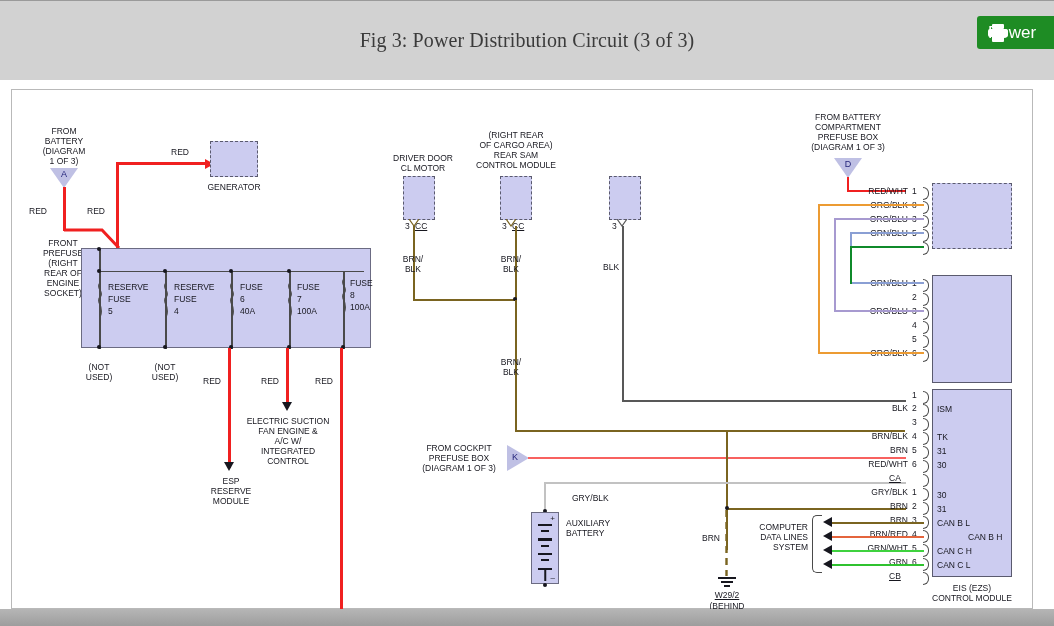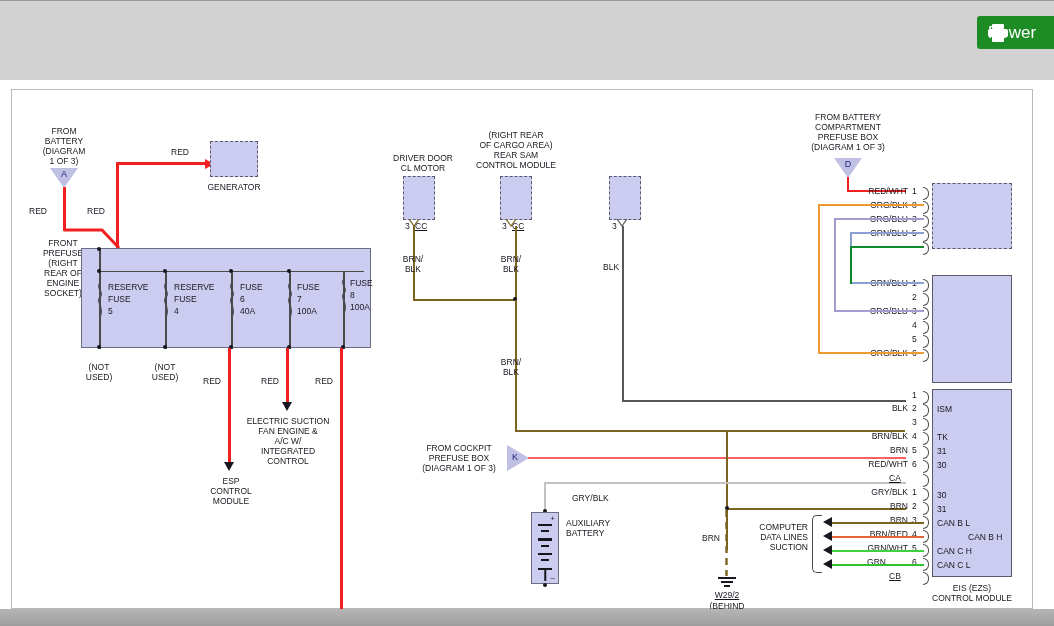--- a/index.html
+++ b/index.html
@@ -138,20 +138,21 @@
 
   
   .brace{position:absolute;width:9px;border:1.5px solid #4a4a4a;border-right:none;border-radius:5px 0 0 5px;}
 </style>
 </head>
 <body>
 
 <div id="app">
 
   <div class="topbar">
+    <div class="topbar-title">Fig 3: Power Distribution Circuit (3 of 3)</div>
     <div class="print-btn">
       <span class="printer-ico">
         <i class="top"></i>
           <i class="body"></i>
           <i class="out"></i>
       </span>
       <span class="lbl">Power</span>
     </div>
   </div>
 
@@ -245,21 +246,21 @@
 
     <div class="lbl c" style="left:62px;top:272px;width:50px;">(NOT
 USED)</div>
     <div class="lbl c" style="left:128px;top:272px;width:50px;">(NOT
 USED)</div>
 
     <div class="wire v w-red" style="left:216px;top:258px;height:120px;width:3px;"></div>
     <div class="arr-d" style="left:212px;top:372px;border-top-color:#17171f;"></div>
     <div class="lbl" style="left:191px;top:286px;">RED</div>
     <div class="lbl c" style="left:184px;top:386px;width:70px;">ESP
-CONTROL
+RESERVE
 MODULE</div>
 
     <div class="wire v w-red" style="left:274px;top:258px;height:58px;width:3px;"></div>
     <div class="arr-d" style="left:270px;top:312px;"></div>
     <div class="lbl" style="left:249px;top:286px;">RED</div>
     <div class="lbl c" style="left:221px;top:326px;width:110px;">ELECTRIC SUCTION
 FAN ENGINE &amp;
 A/C W/
 INTEGRATED
 CONTROL</div>
@@ -478,31 +479,31 @@
     <div class="wire h w-brnred" style="left:820px;top:446px;width:92px;"></div>
     <div class="arr-l" style="left:811px;top:441px;"></div>
 
     <div class="lbl r" style="left:828px;top:453px;width:68px;">GRN/WHT</div>
     <div class="lbl" style="left:900px;top:453px;">5</div>
     <div class="pin-br" style="left:911px;top:454px;"></div>
     <div class="lbl" style="left:925px;top:456px;">CAN C H</div>
     <div class="wire h w-grnwht" style="left:820px;top:460px;width:92px;"></div>
     <div class="arr-l" style="left:811px;top:455px;"></div>
 
-    <div class="lbl r" style="left:833px;top:467px;width:63px;text-align:center;">GRN</div>
+    <div class="lbl r" style="left:833px;top:467px;width:63px;">GRN</div>
     <div class="lbl" style="left:900px;top:467px;">6</div>
     <div class="pin-br" style="left:911px;top:468px;"></div>
     <div class="lbl" style="left:925px;top:470px;">CAN C L</div>
     <div class="wire h w-grn" style="left:820px;top:474px;width:92px;"></div>
     <div class="arr-l" style="left:811px;top:469px;"></div>
 
     <div class="lbl u" style="left:877px;top:481px;">CB</div>
     <div class="pin-br" style="left:911px;top:482px;"></div>
 
     <div class="brace" style="left:800px;top:425px;height:56px;"></div>
     <div class="lbl r" style="left:722px;top:432px;width:74px;">COMPUTER
 DATA LINES
-SUCTION</div>
+SYSTEM</div>
 
   </div>
 
   <div class="footer-strip"></div>
 </div>
 
 </body></html>

